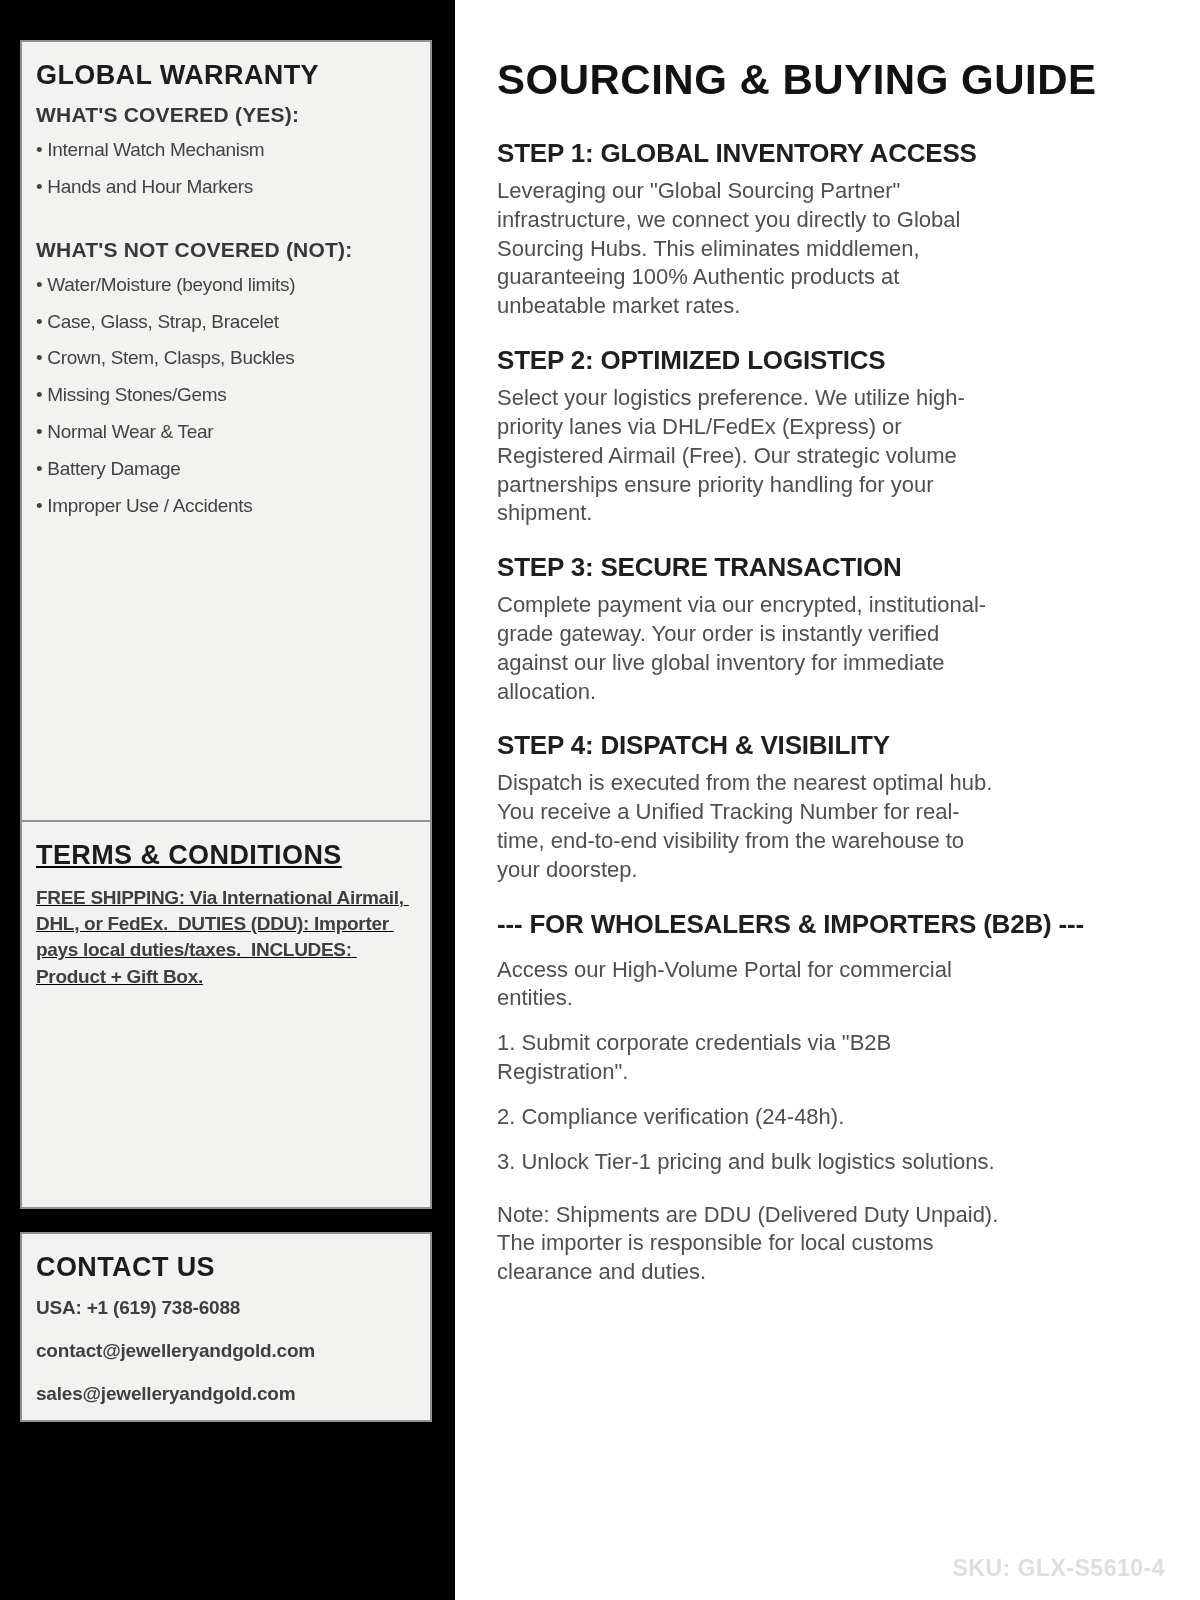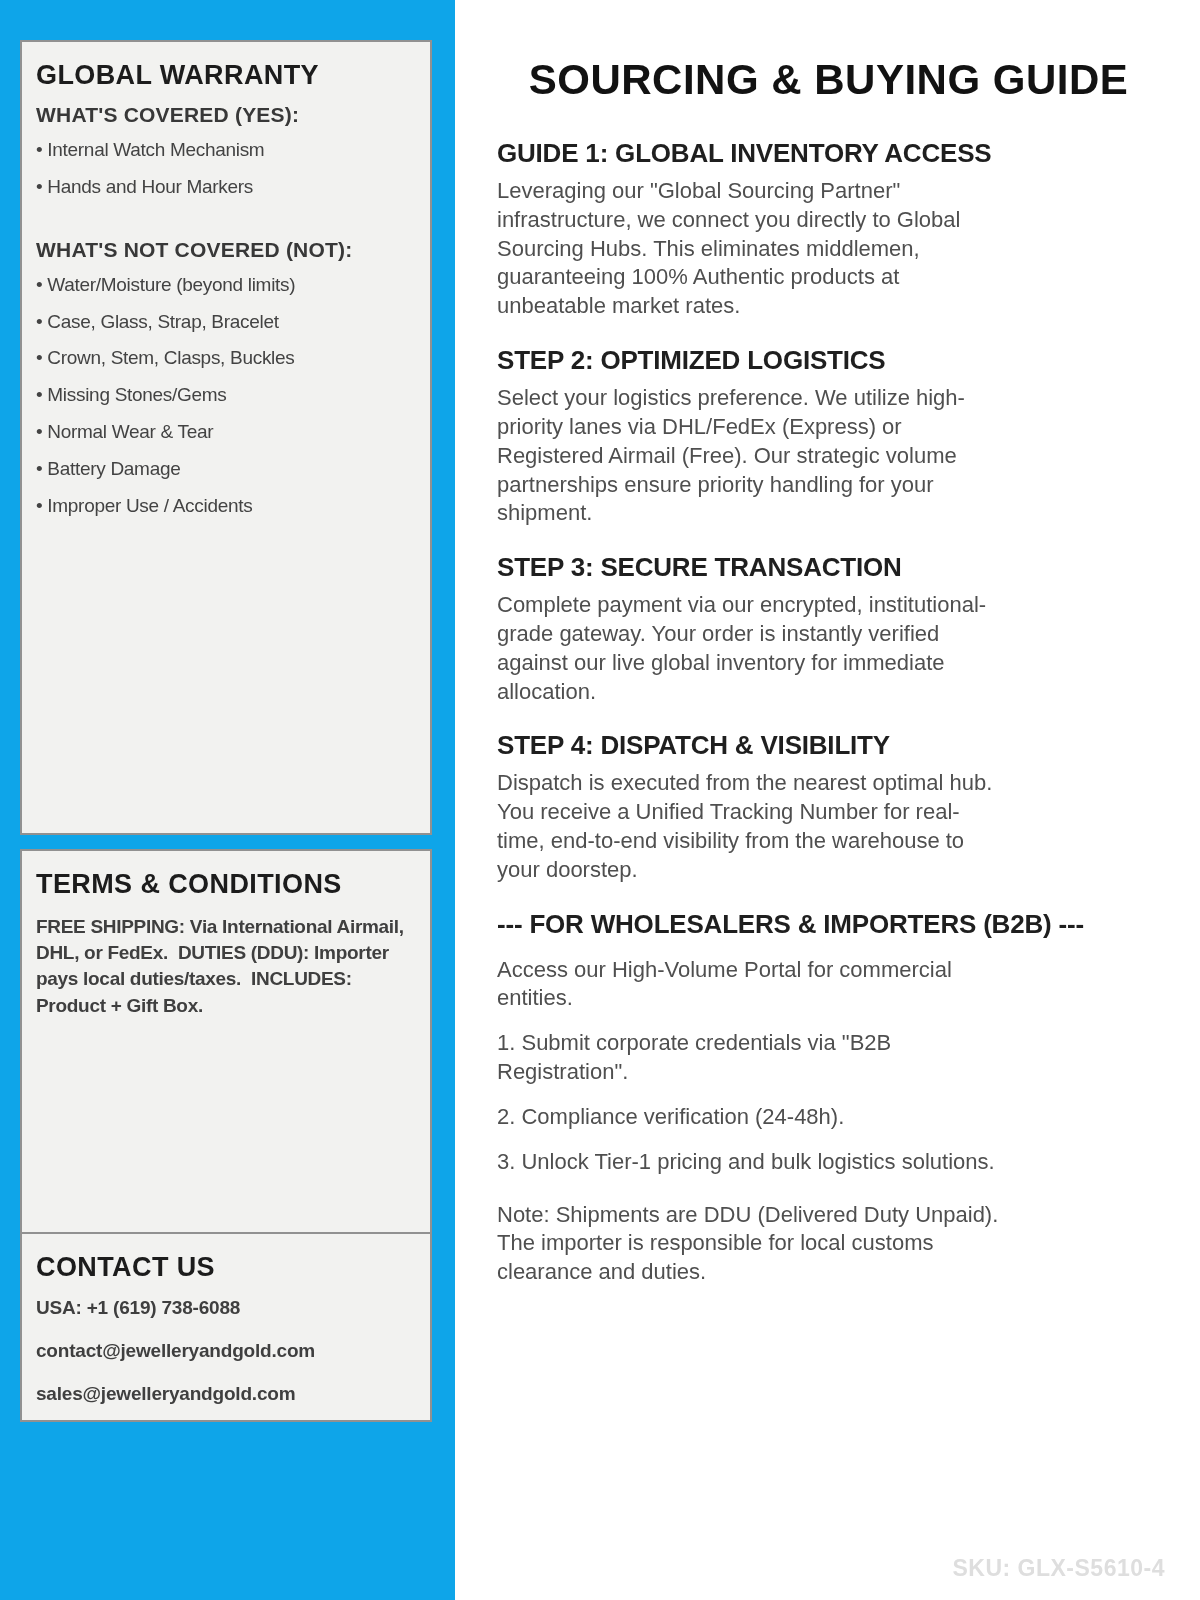--- a/index.html
+++ b/index.html
@@ -5,30 +5,30 @@
   html,body{margin:0;padding:0;}
   body{
     width:1200px;height:1600px;position:relative;overflow:hidden;
     background:#ffffff;
     font-family:"Liberation Sans", sans-serif;
     -webkit-font-smoothing:antialiased;
   }
   
   .sidebar{
     position:absolute;left:0;top:0;bottom:0;width:455px;
-    background:#0ea5e9;border-right:1px solid #e0e0de;
+    background:#000000;border-right:1px solid #e0e0de;
   }
   .side-box{
     position:absolute;left:20px;width:412px;
     border:2px solid #919191;
     padding:18px 14px;box-sizing:border-box;
     background:#f2f2f0;
   }
   .box-warranty{top:40px;height:795px;}
-  .box-terms{top:849px;height:389px;}
+  .box-terms{top:820px;height:389px;text-decoration:underline;}
   .box-contact{top:1232px;height:190px;}
   .side-title{
     font-size:27px;font-weight:bold;color:#1c1c1c;
     letter-spacing:.4px;margin:0 0 10px 0;
   }
   .side-subhead{
     font-size:21px;font-weight:bold;color:#383838;
     margin:12px 0 12px 0;letter-spacing:.2px;
   }
   .side-subhead.second{margin-top:40px;}
@@ -51,21 +51,21 @@
     font-size:19px;font-weight:bold;color:#3f3f3f;
     letter-spacing:-.2px;margin:0 0 21px 0;
   }
   .contact-line.first{margin-top:14px;}
   
   .main{
     position:absolute;left:455px;top:0;right:0;bottom:0;
     background:#ffffff;padding:40px 40px 0 42px;box-sizing:border-box;
   }
   .main-title{
-    text-align:center;font-size:42px;font-weight:bold;color:#121212;
+    font-size:42px;font-weight:bold;color:#121212;
     letter-spacing:.5px;margin:16px 0 34px 0;
   }
   .step-heading{
     font-size:26px;font-weight:bold;color:#1f1f1f;
     letter-spacing:-.2px;margin:24px 0 8px 0;
   }
   .step-body{
     font-size:22px;color:#4f4f4f;line-height:1.31;
     max-width:505px;margin:0 0 10px 0;
   }
@@ -117,21 +117,21 @@
     <div class="contact-line">contact@jewelleryandgold.com</div>
     <div class="contact-line">sales@jewelleryandgold.com</div>
   </div>
 
 </div>
 
 <div class="main">
   <div class="main-title">SOURCING &amp; BUYING GUIDE</div>
 
   <div>
-    <div class="step-heading">GUIDE 1: GLOBAL INVENTORY ACCESS</div>
+    <div class="step-heading">STEP 1: GLOBAL INVENTORY ACCESS</div>
     <div class="step-body">Leveraging our "Global Sourcing Partner" infrastructure, we connect you directly to Global Sourcing Hubs. This eliminates middlemen, guaranteeing 100% Authentic products at unbeatable market rates.</div>
   </div>
 
   <div>
     <div class="step-heading">STEP 2: OPTIMIZED LOGISTICS</div>
     <div class="step-body">Select your logistics preference. We utilize high-priority lanes via DHL/FedEx (Express) or Registered Airmail (Free). Our strategic volume partnerships ensure priority handling for your shipment.</div>
   </div>
 
   <div>
     <div class="step-heading">STEP 3: SECURE TRANSACTION</div>

